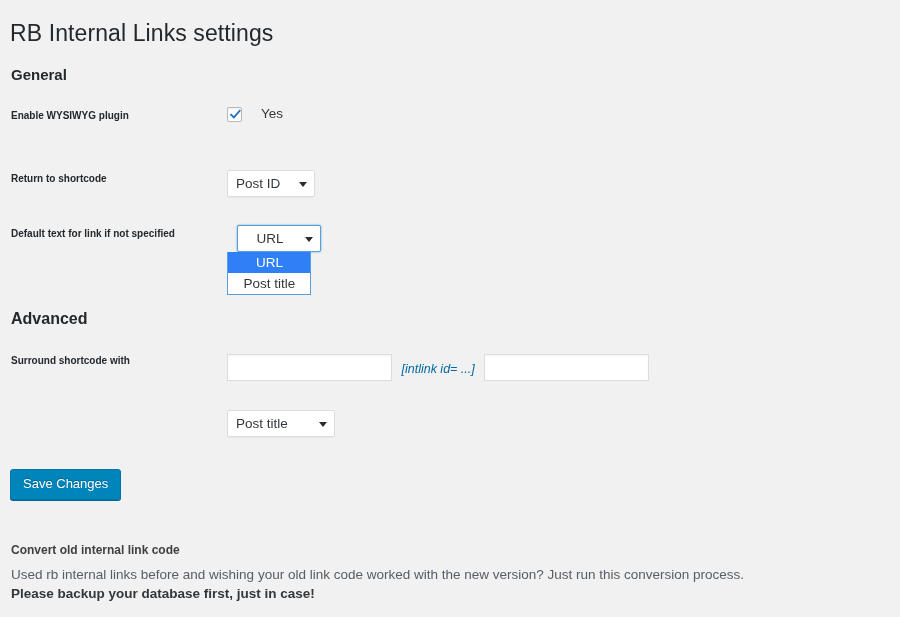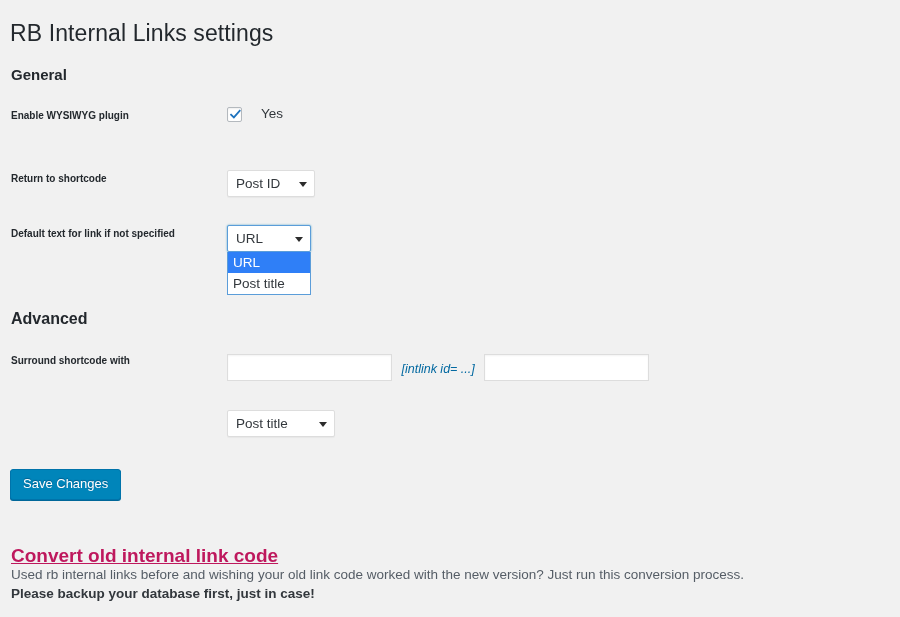--- a/index.html
+++ b/index.html
@@ -140,20 +140,21 @@
     border-right: 4px solid transparent;
     border-top: 5px solid #2c2c2c;
   }
   .select.w-return { width: 88px; }
   .select.w-pagelist { width: 108px; }
 
   
   .select-open-wrap {
     position: relative;
     width: 104px;
+    text-align: center;
   }
   .select.open {
     width: 84px;
     border: 1px solid #5b9dd9;
     box-shadow: 0 0 2px rgba(30,140,190,.8);
     z-index: 3;
   }
   .select-options {
     position: absolute;
     left: 0;
@@ -216,25 +217,24 @@
     box-shadow: 0 1px 0 #006799;
     cursor: pointer;
     text-shadow: 0 -1px 1px #005d8c;
   }
 
   
   .convert-heading {
     position: absolute;
     left: 11px;
     top: 529px;
-    font-size: 19px;
+    font-size: 12px;
     font-weight: bold;
-    color: #be185d;
+    color: #404040;
     line-height: 22px;
-    text-decoration: underline;
   }
   .convert-desc {
     position: absolute;
     left: 11px;
     top: 565px;
     width: 850px;
     font-size: 13.5px;
     color: #555d66;
     line-height: 19px;
   }

